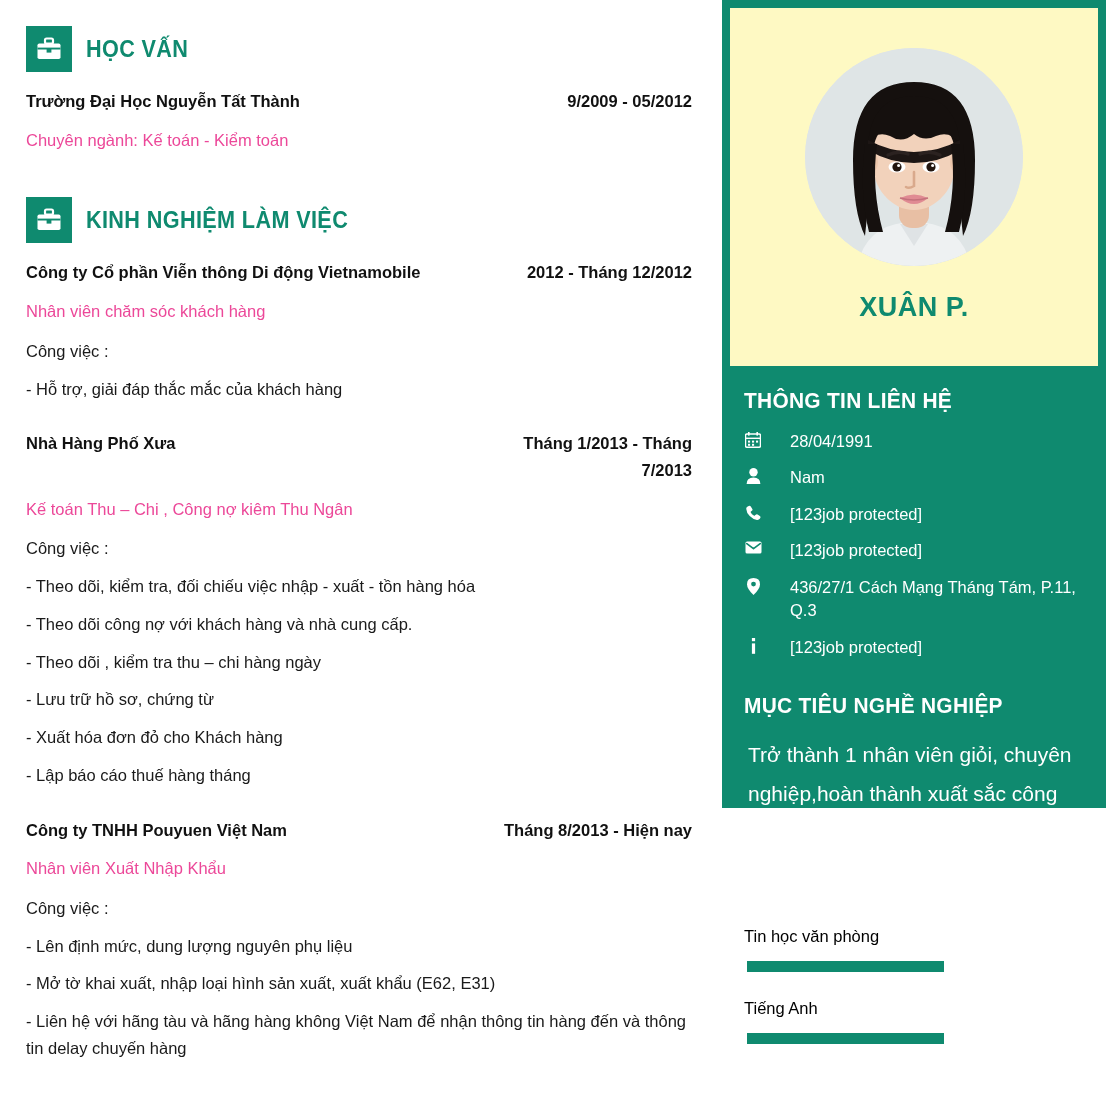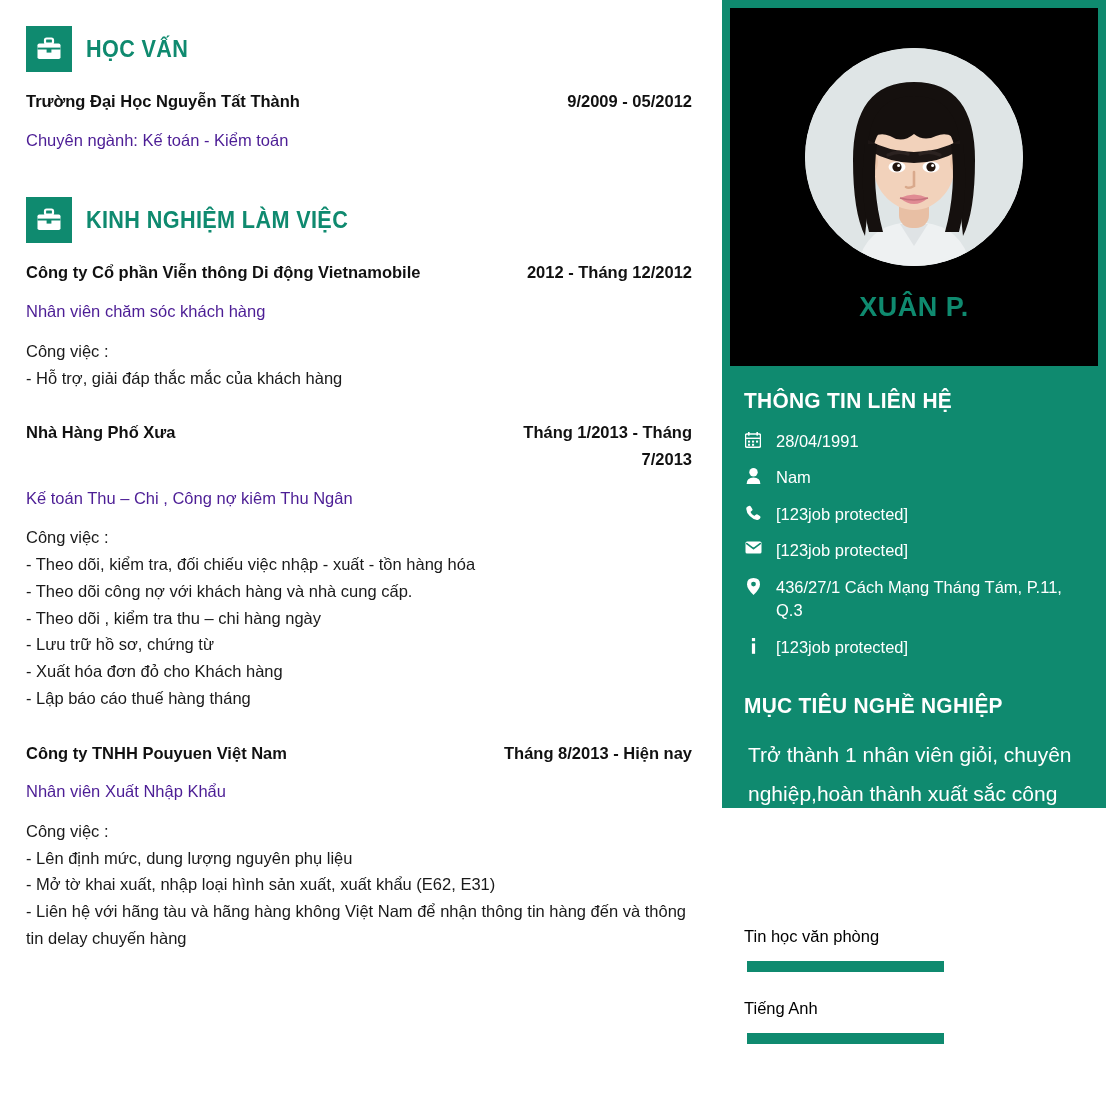--- a/index.html
+++ b/index.html
@@ -34,33 +34,33 @@
   .entry{margin-bottom:2px;}
   .entry-row{display:flex;align-items:flex-start;justify-content:space-between;gap:32px;}
   .org{
     font-size:16.5px;font-weight:bold;color:#111;line-height:1.62;
     flex:1 1 auto;max-width:455px;
   }
   .dates{
     font-size:16.5px;font-weight:bold;color:#111;line-height:1.62;
     text-align:right;flex:0 0 auto;max-width:215px;
   }
-  .role{font-size:16.5px;color:#4c1d95;line-height:1.62;margin-top:12px;}
+  .role{font-size:16.5px;color:#ec4899;line-height:1.62;margin-top:12px;}
   .worklabel{font-size:16.5px;color:#1a1a1a;line-height:1.62;margin-top:13px;}
   .bullets{margin:0;padding:0;list-style:none;}
-  .bullets li{font-size:16.5px;color:#1a1a1a;line-height:1.62;}
+  .bullets li{font-size:16.5px;color:#1a1a1a;line-height:1.62;margin-top:11px;}
   .gap-lg{height:26px;}
 
   
   .side{
     width:384px;box-sizing:border-box;background:#0f8a6f;
     padding:0;position:relative;
   }
   .photo-card{
-    background:#000000;margin:8px 8px 0 8px;
+    background:#fef9c3;margin:8px 8px 0 8px;
     height:358px;box-sizing:border-box;
     display:flex;flex-direction:column;align-items:center;justify-content:flex-start;
     padding-top:40px;
   }
   .avatar{
     width:218px;height:218px;border-radius:50%;
     background:#dfe5e6;overflow:hidden;position:relative;
   }
   .avatar svg{display:block;width:100%;height:100%;}
   .person-name{
@@ -72,21 +72,21 @@
   .side-h{
     color:#ffffff;font-size:22px;font-weight:bold;letter-spacing:.3px;
     text-transform:uppercase;transform:scaleX(.95);transform-origin:left center;
     margin:0 0 16px 0;white-space:nowrap;
   }
   .side-h.mt{margin-top:34px;}
   .side-h.mt2{margin-top:30px;}
 
   .contact-list{margin:0;padding:0;list-style:none;}
   .contact-list li{
-    display:flex;align-items:flex-start;gap:14px;margin-bottom:13px;
+    display:flex;align-items:flex-start;gap:28px;margin-bottom:13px;
   }
   .ci{
     width:18px;flex:0 0 18px;display:flex;align-items:flex-start;justify-content:center;
     padding-top:2px;
   }
   .ci svg{display:block;fill:#ffffff;}
   .ctxt{color:#ffffff;font-size:16.5px;line-height:1.42;}
 
   .objective{color:#ffffff;font-size:21px;line-height:1.86;margin:4px;}
 

